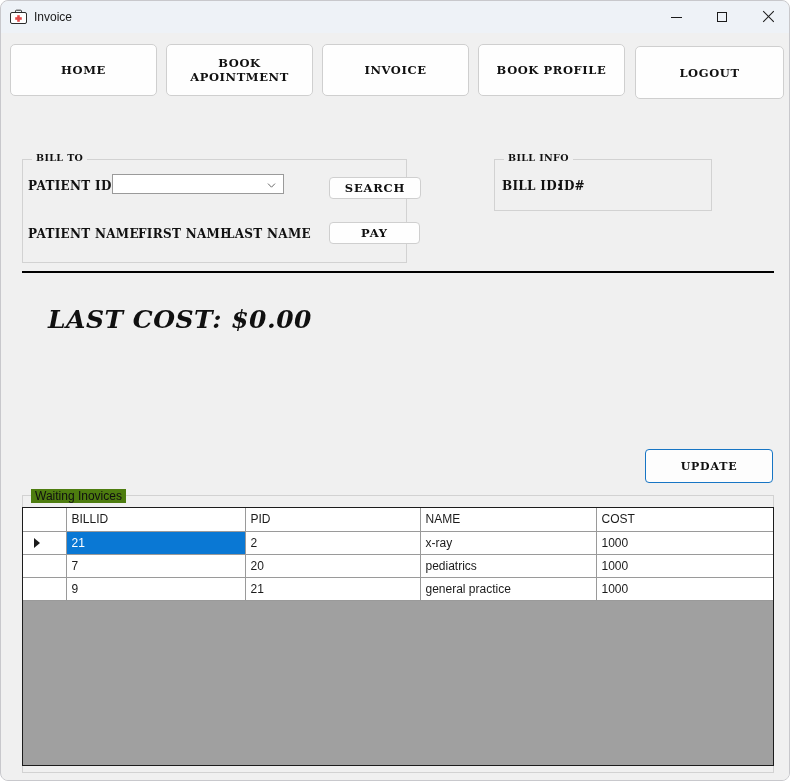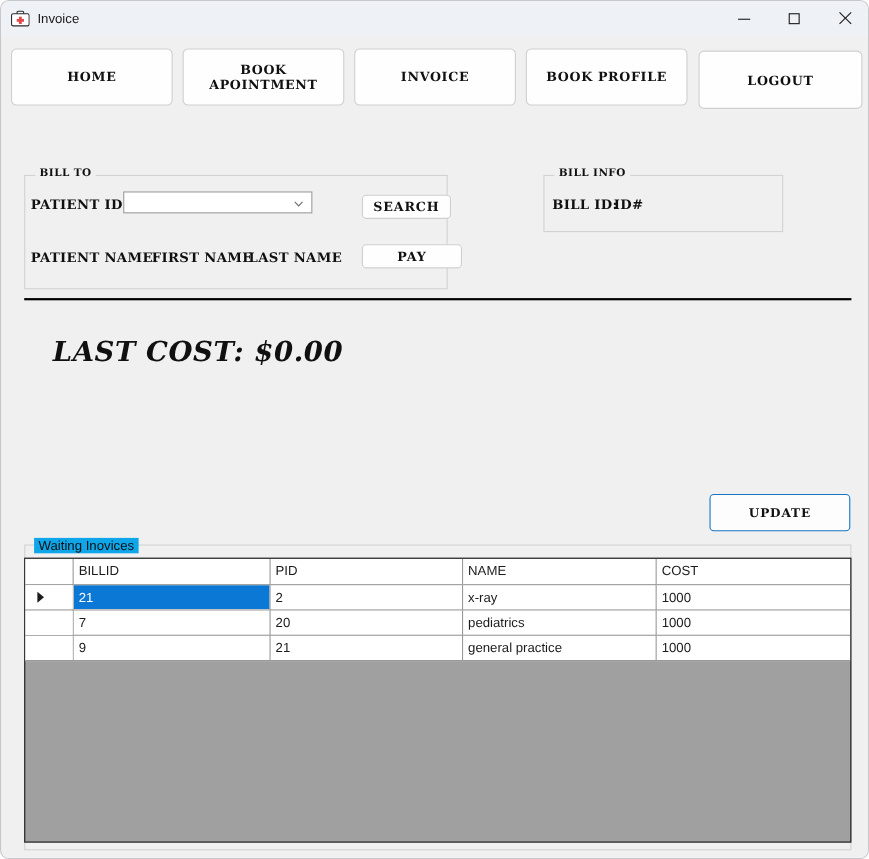--- a/index.html
+++ b/index.html
@@ -180,21 +180,21 @@
     font-weight: bold;
     font-size: 11.5px;
     letter-spacing: 0.8px;
     color: #101010;
     display: flex;
     align-items: center;
     justify-content: center;
     box-sizing: border-box;
     cursor: pointer;
   }
-  .btn-search { left: 327px; top: 144px; width: 81px; height: 22px; }
+  .btn-search { left: 327px; top: 144px; width: 92px; height: 22px; }
   .btn-pay    { left: 327px; top: 189px; width: 91px; height: 22px; }
   .btn-update {
     position: absolute;
     left: 643px; top: 416px;
     width: 128px; height: 34px;
     background: #fdfdfd;
     border: 1px solid #1775c4;
     border-radius: 4px;
     font-family: "DejaVu Serif", serif;
     font-weight: bold;
@@ -230,21 +230,21 @@
   .group-grid {
     position: absolute;
     left: 20px; top: 462px;
     width: 752px; height: 278px;
     border: 1px solid #d2d2d2;
     box-sizing: border-box;
   }
   .group-grid-label {
     position: absolute;
     left: 29px; top: 456px;
-    background: #0ea5e9;
+    background: #4d7c0f;
     padding: 0 4px;
     font-size: 12px;
     color: #101010;
     white-space: nowrap;
   }
   .grid {
     position: absolute;
     left: 20px; top: 474px;
     width: 752px; height: 259px;
     background: #a0a0a0;

